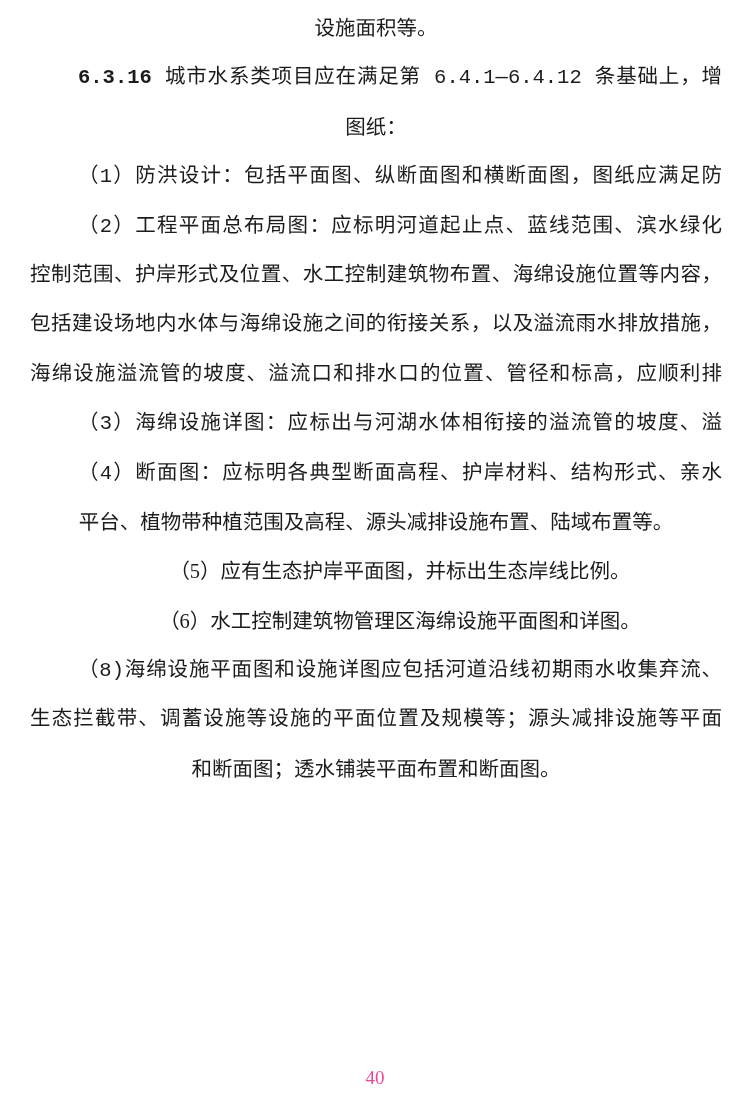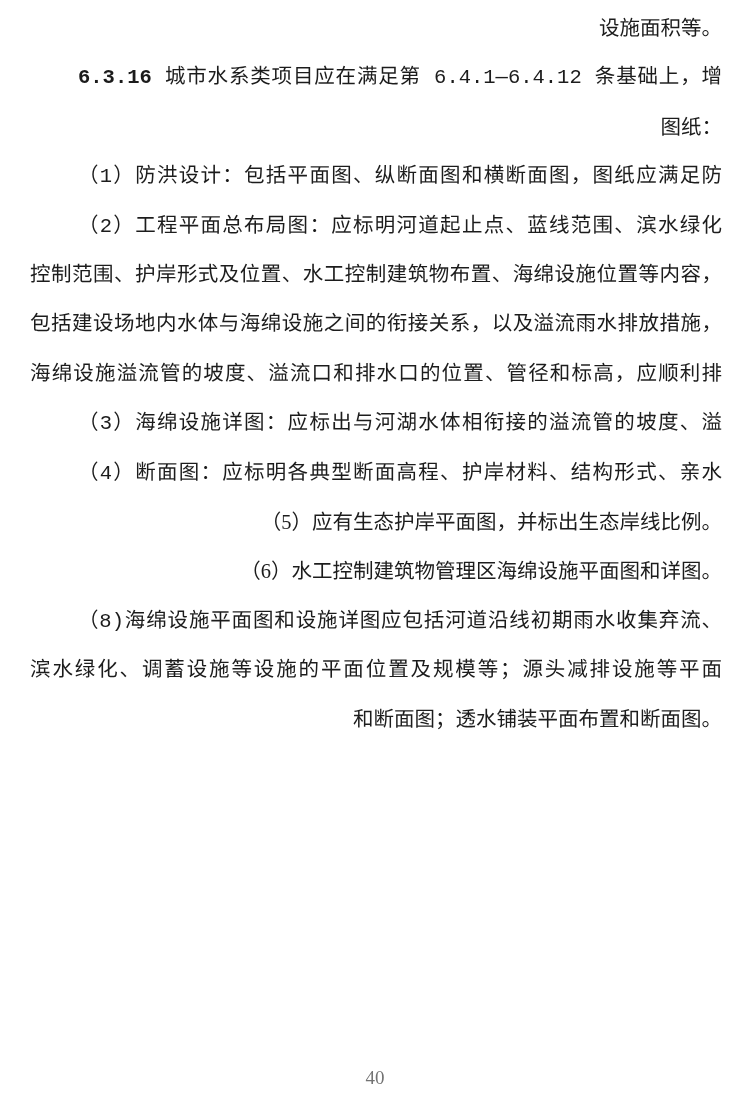--- a/index.html
+++ b/index.html
@@ -21,21 +21,21 @@
     position: absolute;
     left: 30px;
     top: 4px;
     width: 692px;
   }
   .line {
     font-size: 20.5px;
     line-height: 49.4px;
     height: 49.4px;
     overflow: hidden;
-    text-align: right;
+    text-align: center;
     white-space: normal;
   }
   .line.full {
     text-align: justify;
     text-align-last: justify;
     font-family: Liberation Mono, monospace;
   }
   .line.indent {
     padding-left: 48px;
   }
@@ -43,38 +43,39 @@
     font-weight: bold;
   }
   .page-number {
     position: absolute;
     top: 1064px;
     left: 0;
     width: 100%;
     text-align: center;
     font-size: 19px;
     line-height: 28px;
-    color: #737373;
+    color: #ec4899;
   }
 </style>
 </head>
 <body>
 
 <main class="page">
   <div class="content">
       <div class="line"><span class="seg">设施面积等。</span></div>
       <div class="line indent full"><span class="seg bold">6.3.16</span><span class="seg"> 城市水系类项目应在满足第 6.4.1—6.4.12 条基础上，增加以下</span></div>
       <div class="line"><span class="seg">图纸：</span></div>
       <div class="line indent full"><span class="seg">（1）防洪设计：包括平面图、纵断面图和横断面图，图纸应满足防</span></div>
       <div class="line indent full"><span class="seg">（2）工程平面总布局图：应标明河道起止点、蓝线范围、滨水绿化</span></div>
       <div class="line full"><span class="seg">控制范围、护岸形式及位置、水工控制建筑物布置、海绵设施位置等内容，</span></div>
       <div class="line full"><span class="seg">包括建设场地内水体与海绵设施之间的衔接关系，以及溢流雨水排放措施，</span></div>
       <div class="line full"><span class="seg">海绵设施溢流管的坡度、溢流口和排水口的位置、管径和标高，应顺利排</span></div>
       <div class="line indent full"><span class="seg">（3）海绵设施详图：应标出与河湖水体相衔接的溢流管的坡度、溢</span></div>
       <div class="line indent full"><span class="seg">（4）断面图：应标明各典型断面高程、护岸材料、结构形式、亲水</span></div>
+      <div class="line"><span class="seg">平台、植物带种植范围及高程、源头减排设施布置、陆域布置等。</span></div>
       <div class="line indent"><span class="seg">（5）应有生态护岸平面图，并标出生态岸线比例。</span></div>
       <div class="line indent"><span class="seg">（6）水工控制建筑物管理区海绵设施平面图和详图。</span></div>
       <div class="line indent full"><span class="seg">（8)海绵设施平面图和设施详图应包括河道沿线初期雨水收集弃流、</span></div>
-      <div class="line full"><span class="seg">滨水绿化、调蓄设施等设施的平面位置及规模等；源头减排设施等平面</span></div>
+      <div class="line full"><span class="seg">生态拦截带、调蓄设施等设施的平面位置及规模等；源头减排设施等平面</span></div>
       <div class="line"><span class="seg">和断面图；透水铺装平面布置和断面图。</span></div>
     </div>
   <div class="page-number">40</div>
 </main>
 
 </body></html>

